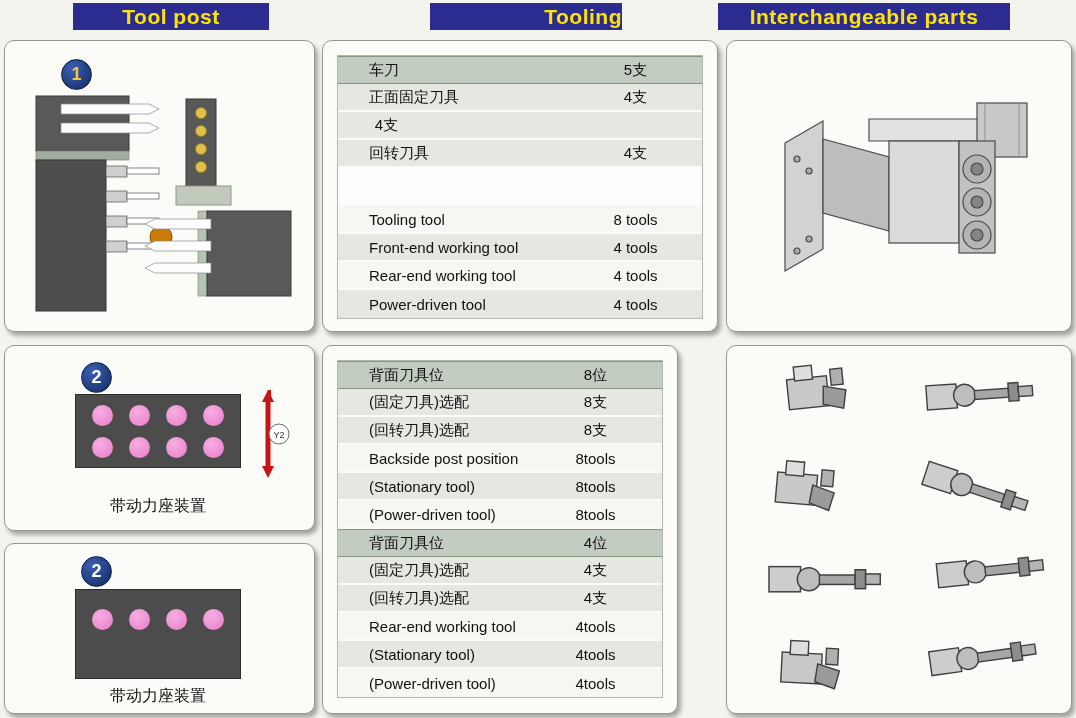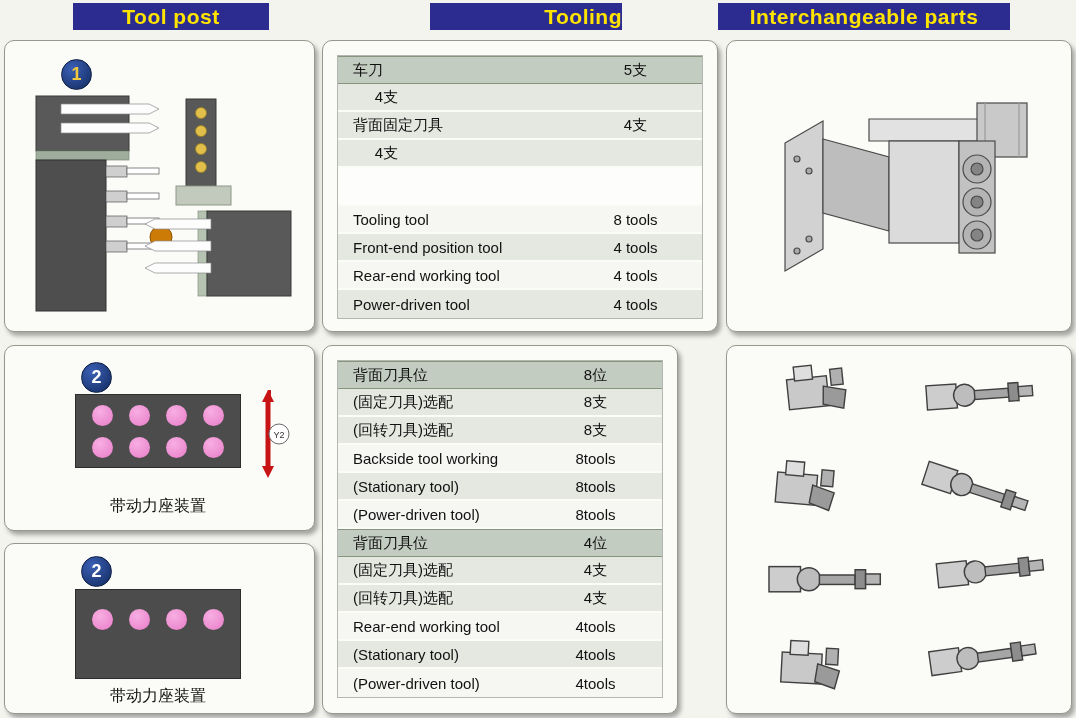--- a/index.html
+++ b/index.html
@@ -39,21 +39,21 @@
   
   .table { position:absolute; left:14px; right:14px; top:14px;
            border:1px solid #b3b7af; background:#fff; }
   .row { display:flex; align-items:center; height:28px; font-size:15px;
          border-bottom:2px solid #fbfbf7; }
   .row:last-child { border-bottom:none;gap:36px; }
   .row-a { background:#e4e8e1; }
   .row-b { background:#f6f7f3; }
   .row-header { background:#c3ccc0; border-top:1px solid #87957f; border-bottom:1px solid #87957f; }
   .row-spacer { background:#fdfdfb; height:38px; border-bottom:2px solid #fbfbf7; }
-  .cell-label { flex:1; padding-left:15px; white-space:nowrap; overflow:hidden; }
+  .cell-label { flex:1; padding-left:31px; white-space:nowrap; overflow:hidden; }
   .cell-value { width:115px; text-align:center; padding-right:18px; white-space:nowrap; }
 
   
   .spindle-block { position:absolute; background:#4c4c4c; border:1px solid #2d2d2d;
                    display:grid; grid-template-columns:repeat(4,1fr); place-items:center; }
   .blk-p1b { left:70px; top:48px; width:166px; height:74px; padding:4px 8px; }
   .blk-p1c { left:70px; top:45px; width:166px; height:90px; padding:10px 8px 40px 8px; }
   .dot { width:21px; height:21px; border-radius:50%;
          background:radial-gradient(circle at 38% 32%, #f7aee2, #e87cc8); }
   .caption { position:absolute; left:70px; width:166px; text-align:center;
@@ -156,39 +156,40 @@
   </div>
 
   <div class="panel p2a">
     <div class="table">
 
     <div class="row row-header">
           <span class="cell-label">车刀</span>
           <span class="cell-value">5支</span>
         </div>
         <div class="row row-a">
-          <span class="cell-value">4支</span>
-        </div>
-        <div class="row row-a">
-          <span class="cell-label">背面固定刀具</span>
-          <span class="cell-value">4支</span>
-        </div>
-        <div class="row row-a">
+          <span class="cell-label">正面固定刀具</span>
+          <span class="cell-value">4支</span>
+        </div>
+        <div class="row row-a">
+          <span class="cell-value">4支</span>
+        </div>
+        <div class="row row-a">
+          <span class="cell-label">回转刀具</span>
           <span class="cell-value">4支</span>
         </div>
         <div class="row row-spacer">
           <span class="cell-label"></span>
           <span class="cell-value"></span>
         </div>
         <div class="row row-b">
           <span class="cell-label">Tooling tool</span>
           <span class="cell-value">8 tools</span>
         </div>
         <div class="row row-a">
-          <span class="cell-label">Front-end position tool</span>
+          <span class="cell-label">Front-end working tool</span>
           <span class="cell-value">4 tools</span>
         </div>
         <div class="row row-b">
           <span class="cell-label">Rear-end working tool</span>
           <span class="cell-value">4 tools</span>
         </div>
         <div class="row row-a">
           <span class="cell-label">Power-driven tool</span>
           <span class="cell-value">4 tools</span>
         </div>
@@ -204,21 +205,21 @@
         </div>
         <div class="row row-a">
           <span class="cell-label">(固定刀具)选配</span>
           <span class="cell-value">8支</span>
         </div>
         <div class="row row-a">
           <span class="cell-label">(回转刀具)选配</span>
           <span class="cell-value">8支</span>
         </div>
         <div class="row row-b">
-          <span class="cell-label">Backside tool working</span>
+          <span class="cell-label">Backside post position</span>
           <span class="cell-value">8tools</span>
         </div>
         <div class="row row-a">
           <span class="cell-label">(Stationary tool)</span>
           <span class="cell-value">8tools</span>
         </div>
         <div class="row row-b">
           <span class="cell-label">(Power-driven tool)</span>
           <span class="cell-value">8tools</span>
         </div>

